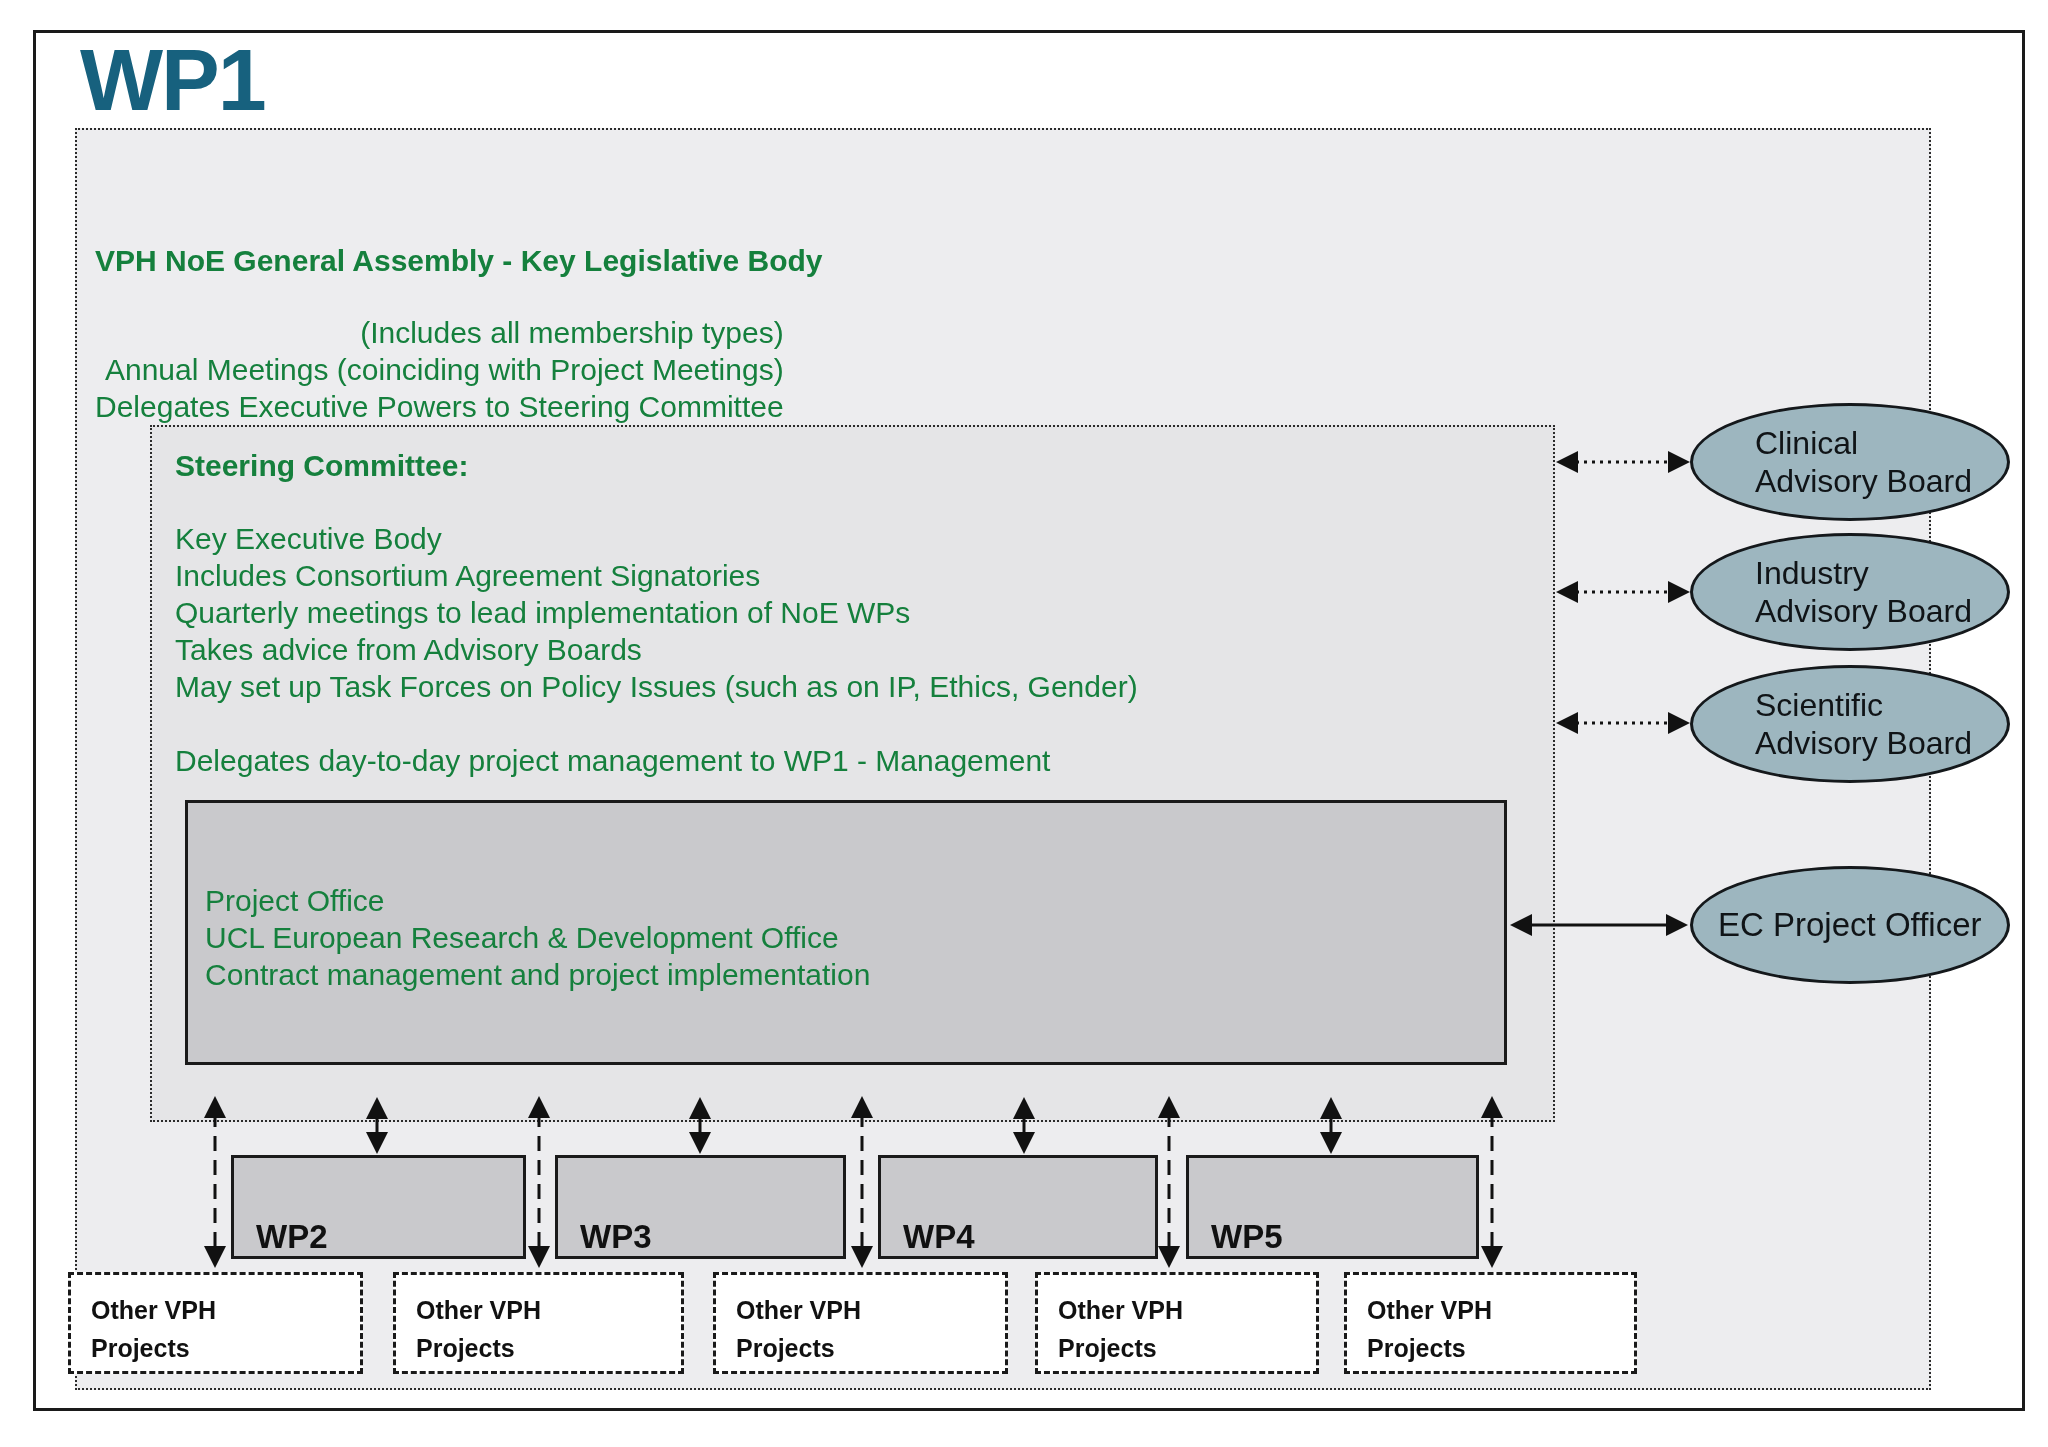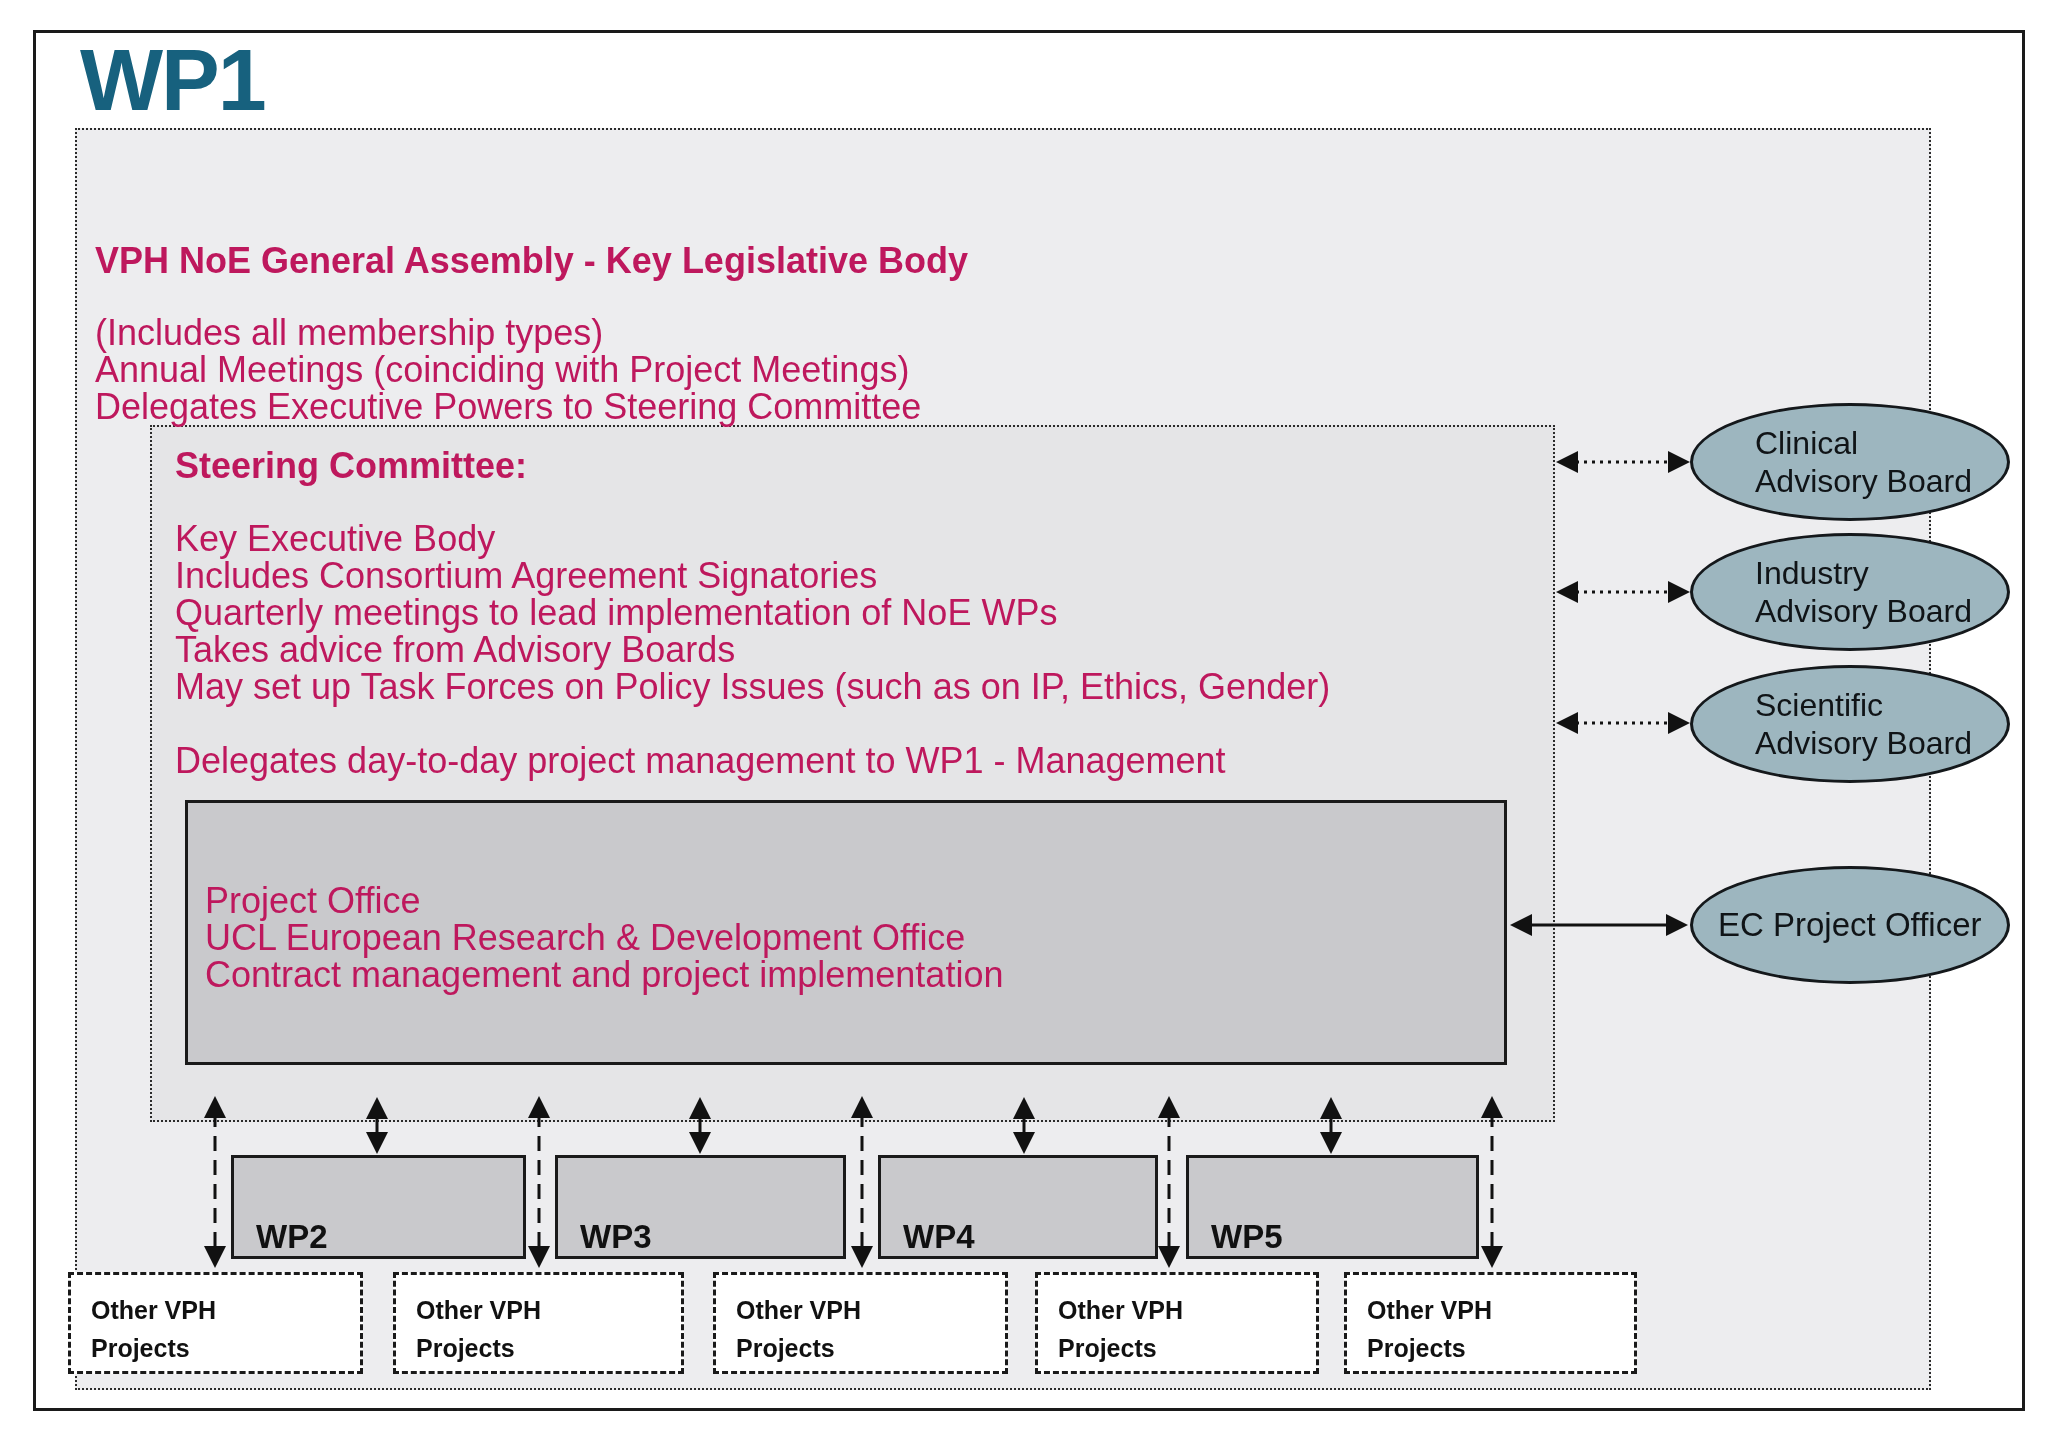--- a/index.html
+++ b/index.html
@@ -28,25 +28,25 @@
     background: #ededef; border: 2px dotted #2b2b2b;
   }
   .sc-box {
     left: 150px; top: 425px; width: 1405px; height: 697px;
     background: #e5e5e7; border: 2px dotted #2b2b2b;
   }
   .po-box {
     left: 185px; top: 800px; width: 1322px; height: 265px;
     background: #c9c9cc; border: 3px solid #1a1a1a;
   }
-  .txt { font-size: 36px; line-height: 37px; color: #be185d; }
+  .txt { font-size: 30px; line-height: 37px; color: #15803d; }
   .txt-b { font-weight: bold; }
 
   .ga-title { left: 95px; top: 242px; }
-  .ga-lines { left: 95px; top: 314px; }
+  .ga-lines { left: 95px; top: 314px; text-align: right; }
   .sc-title { left: 175px; top: 447px; }
   .sc-lines { left: 175px; top: 520px; }
   .sc-delegates { left: 175px; top: 742px; }
   .po-lines { left: 205px; top: 882px; }
 
   .wp-box {
     top: 1155px; height: 104px;
     background: #c9c9cc; border: 3px solid #1a1a1a;
     display: flex; align-items: flex-end;
   }

